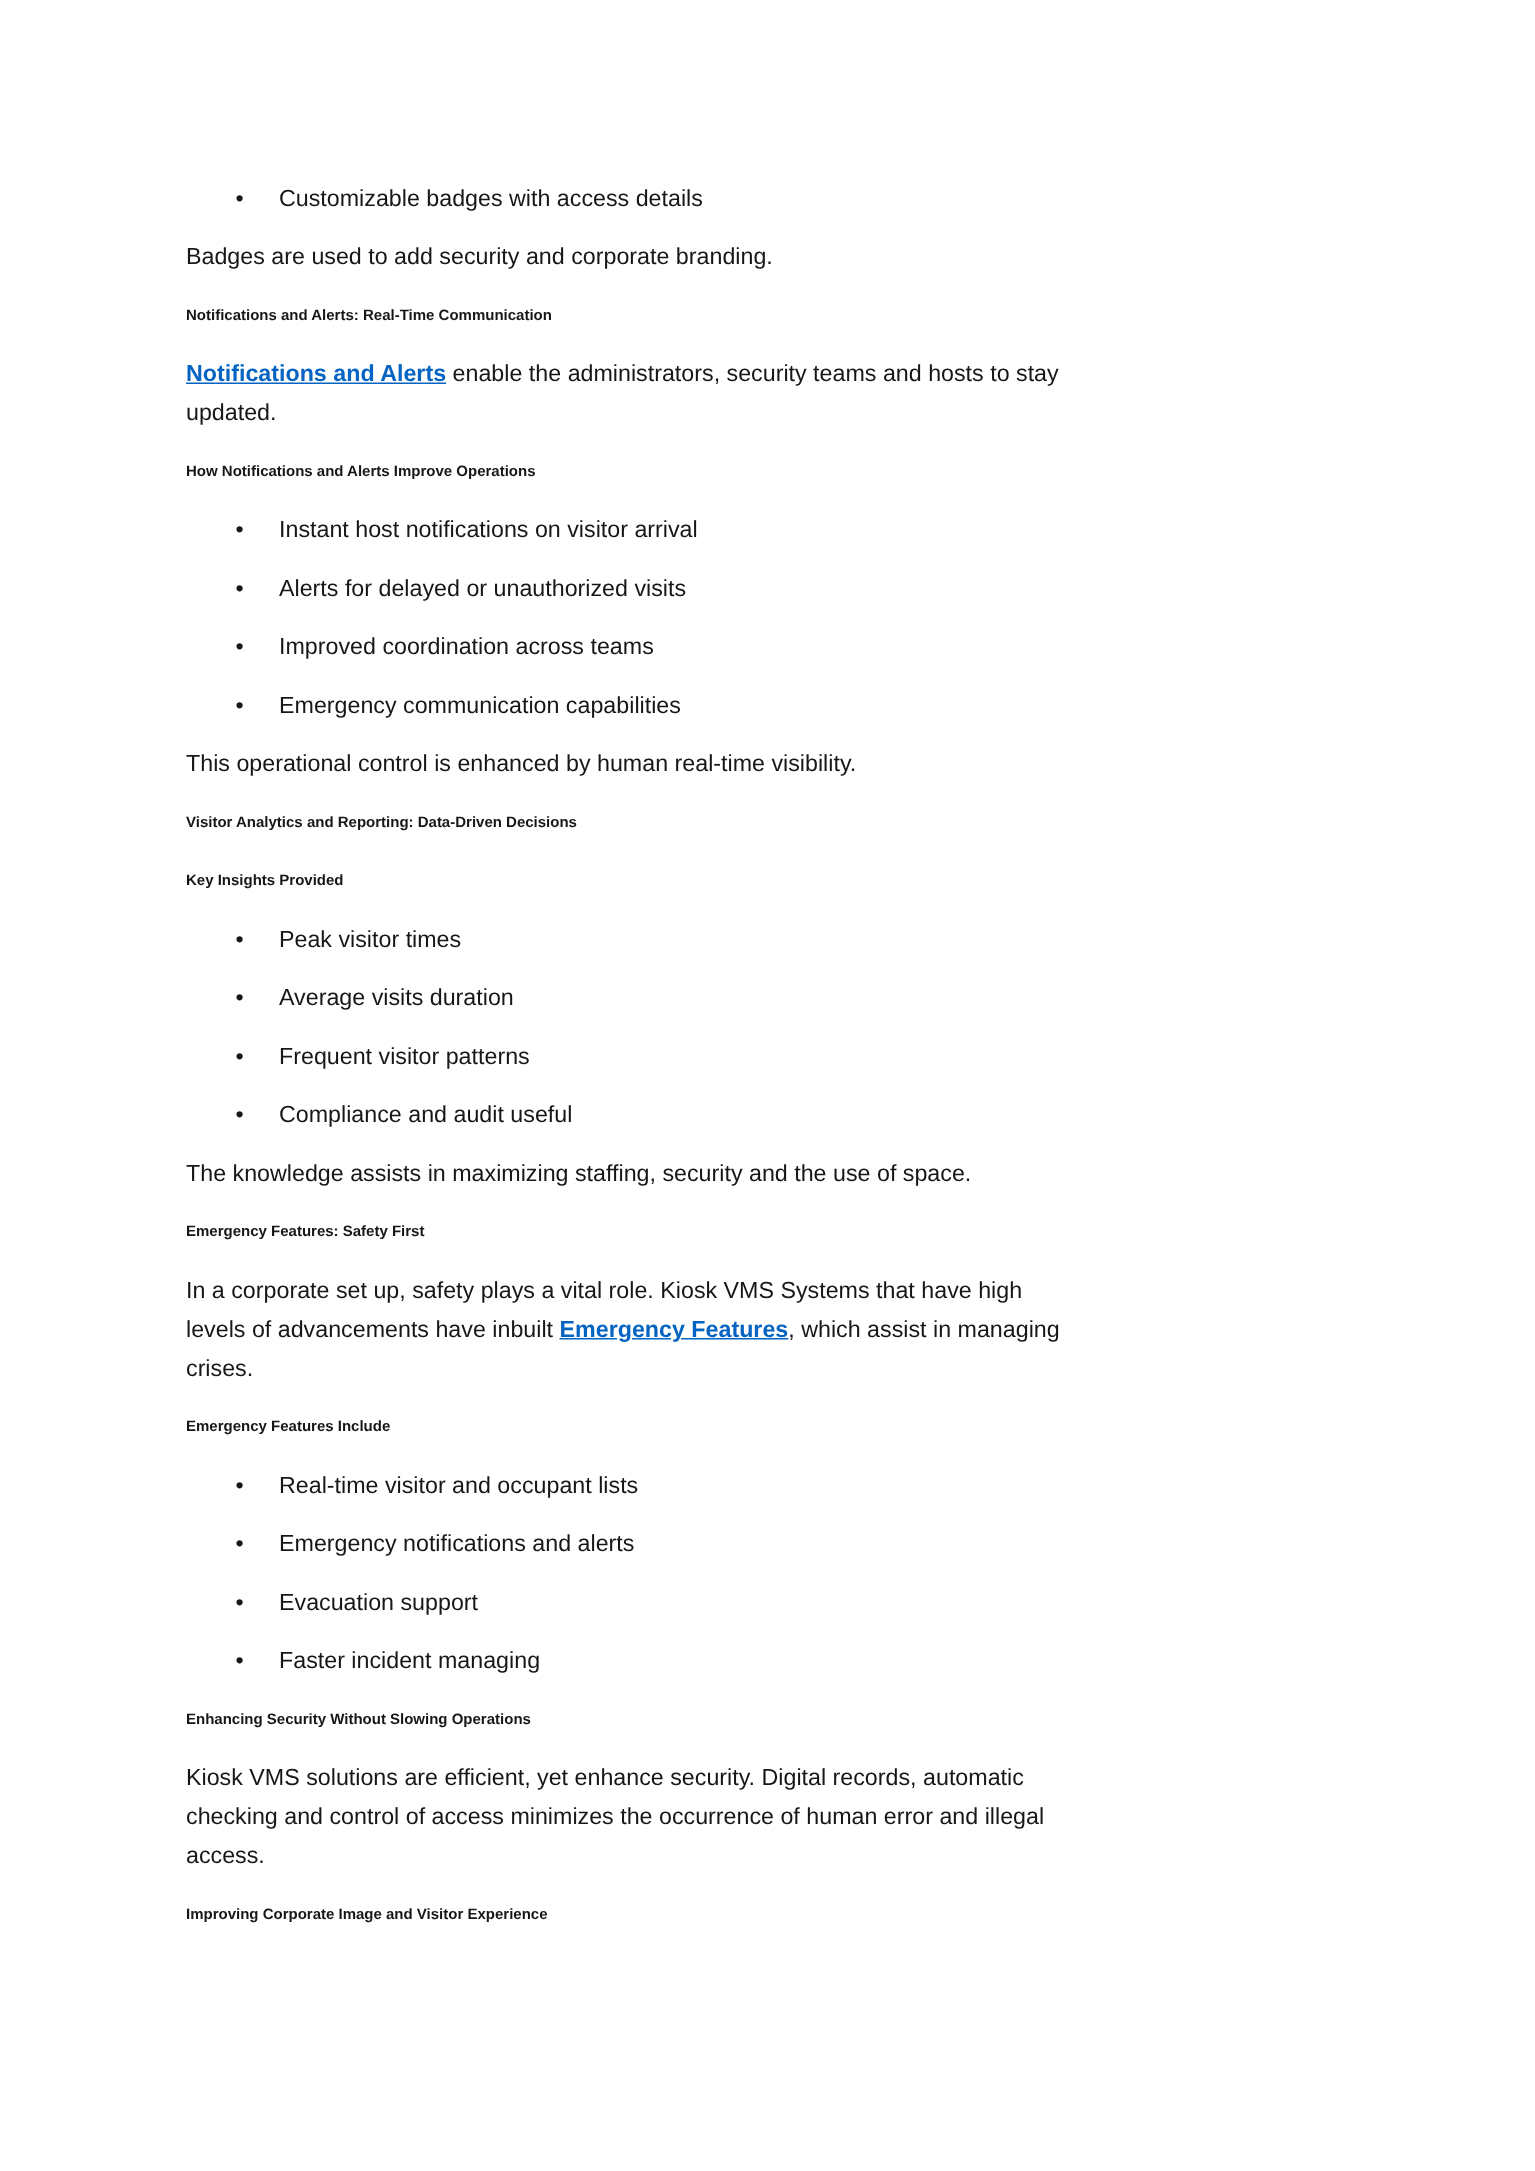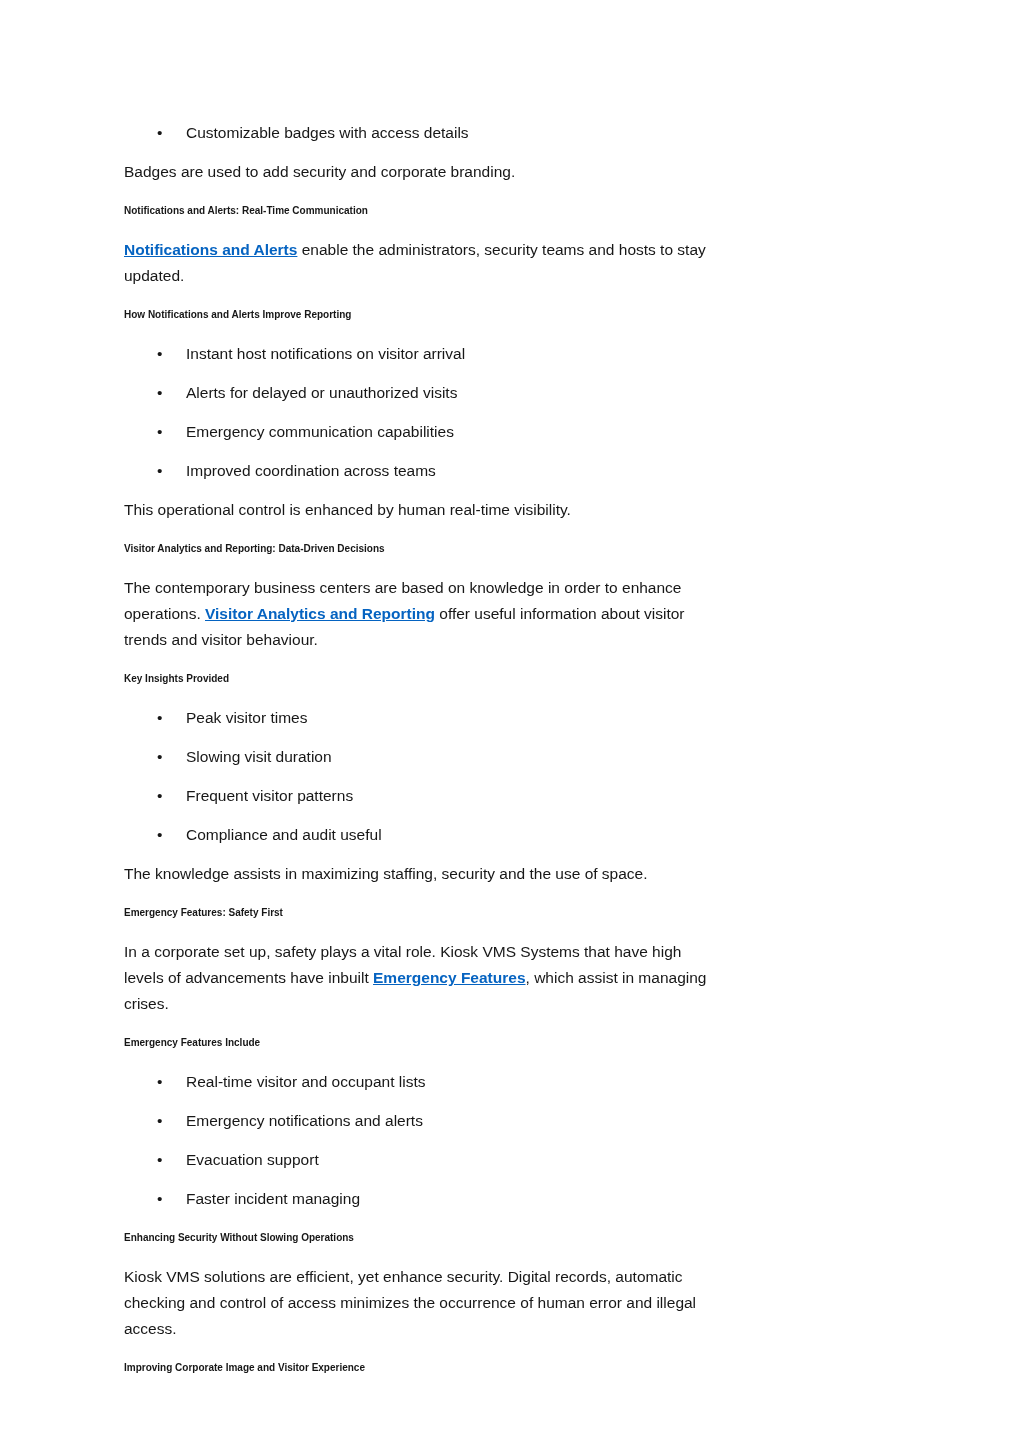--- a/index.html
+++ b/index.html
@@ -63,40 +63,39 @@
   <ul class="bullet-list">
     <li class="bullet-item">Customizable badges with access details</li>
   </ul>
 
   <p class="para">Badges are used to add security and corporate branding.</p>
 
   <h3 class="heading">Notifications and Alerts: Real-Time Communication</h3>
 
   <p class="para"><a class="doc-link">Notifications and Alerts</a><span> enable the administrators, security teams and hosts to stay updated.</span></p>
 
-  <h3 class="heading">How Notifications and Alerts Improve Reporting</h3>
+  <h3 class="heading">How Notifications and Alerts Improve Operations</h3>
 
   <ul class="bullet-list">
     <li class="bullet-item">Instant host notifications on visitor arrival</li>
     <li class="bullet-item">Alerts for delayed or unauthorized visits</li>
+    <li class="bullet-item">Improved coordination across teams</li>
     <li class="bullet-item">Emergency communication capabilities</li>
-    <li class="bullet-item">Improved coordination across teams</li>
   </ul>
 
   <p class="para">This operational control is enhanced by human real-time visibility.</p>
 
   <h3 class="heading">Visitor Analytics and Reporting: Data-Driven Decisions</h3>
 
-  <p class="para"><span>The contemporary business centers are based on knowledge in order to enhance operations. </span><a class="doc-link">Visitor Analytics and Reporting</a><span> offer useful information about visitor trends and visitor behaviour.</span></p>
 
   <h3 class="heading">Key Insights Provided</h3>
 
   <ul class="bullet-list">
     <li class="bullet-item">Peak visitor times</li>
-    <li class="bullet-item">Slowing visit duration</li>
+    <li class="bullet-item">Average visits duration</li>
     <li class="bullet-item">Frequent visitor patterns</li>
     <li class="bullet-item">Compliance and audit useful</li>
   </ul>
 
   <p class="para">The knowledge assists in maximizing staffing, security and the use of space.</p>
 
   <h3 class="heading">Emergency Features: Safety First</h3>
 
   <p class="para"><span>In a corporate set up, safety plays a vital role. Kiosk VMS Systems that have high levels of advancements have inbuilt </span><a class="doc-link">Emergency Features</a><span>, which assist in managing crises.</span></p>
 

